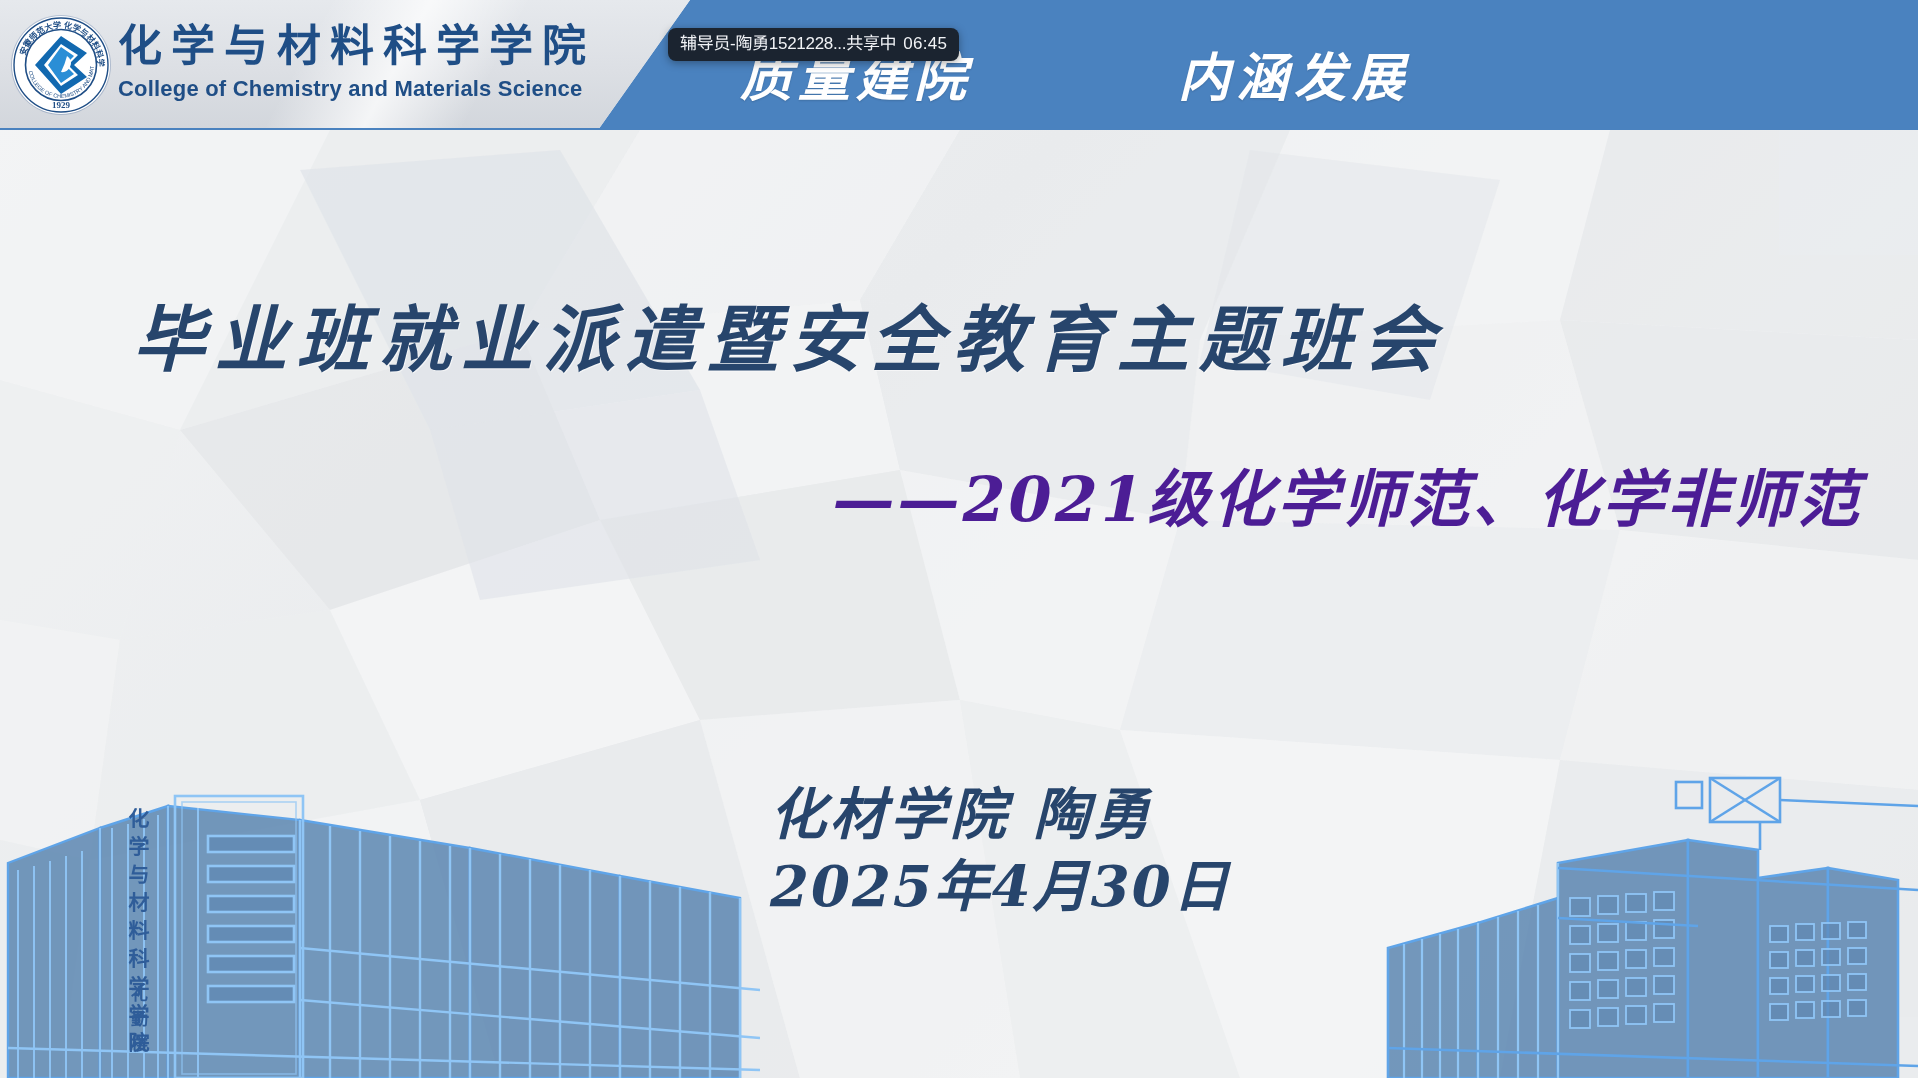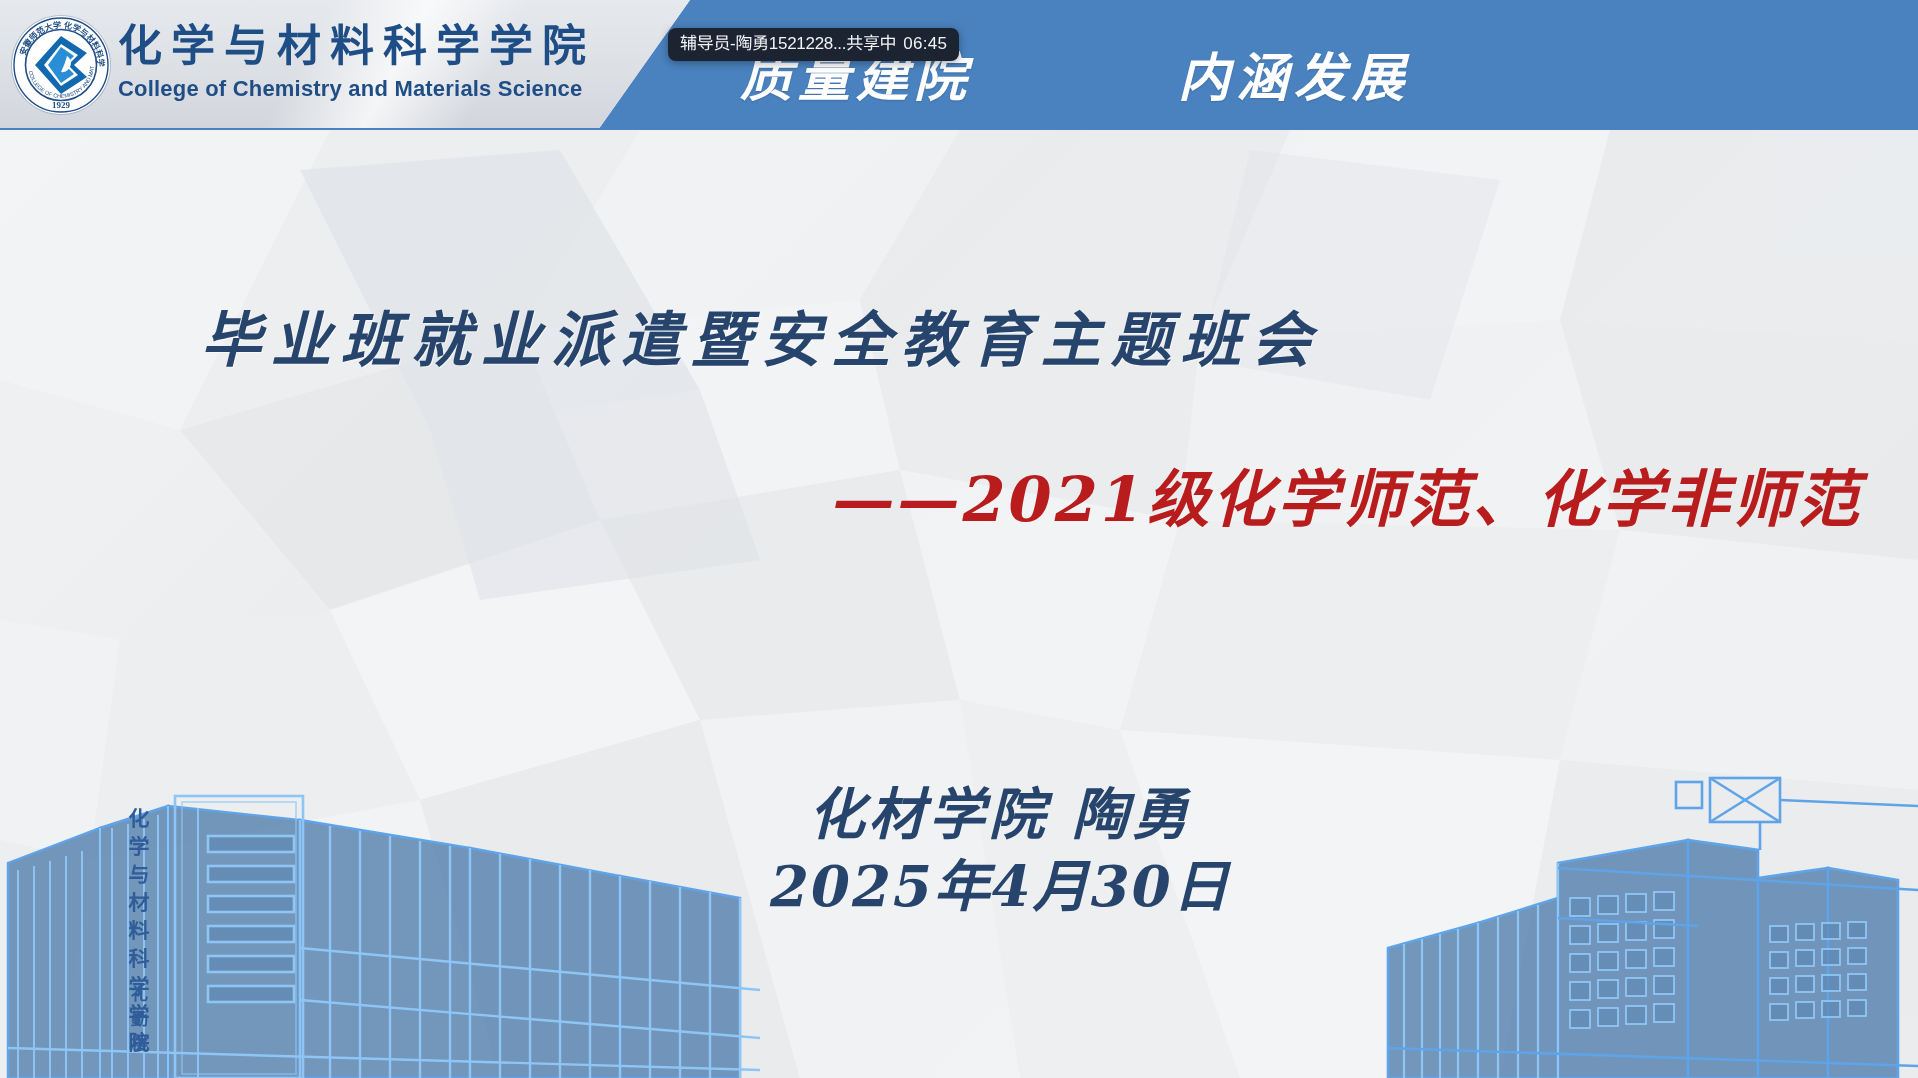--- a/index.html
+++ b/index.html
@@ -134,52 +134,52 @@
   .share-timer { letter-spacing: .3px; }
 
   
   .title-main {
     position: absolute;
     left: 0; top: 288px;
     width: 1522px;
     text-align: center;
     font-family: "DejaVu Serif", "Liberation Serif", serif;
     font-weight: bold;
-    font-size: 60px;
+    font-size: 72px;
     line-height: 104px;
     letter-spacing: 10px;
     color: #27456c;
     font-style: italic;
     text-shadow: 1px 1px 0 rgba(255,255,255,.55);
     white-space: nowrap;
+    padding-left: 28px;
   }
   .title-sub {
     position: absolute;
     left: 0; top: 462px;
     width: 1862px;
     text-align: right;
     font-family: "DejaVu Serif", "Liberation Serif", serif;
     font-weight: bold;
     font-size: 62px;
     line-height: 76px;
     letter-spacing: 3px;
-    color: #b91c1c;
+    color: #4c1d95;
     font-style: italic;
     white-space: nowrap;
   }
 
   
   .presenter {
     position: absolute;
     left: 770px; top: 778px;
     font-family: "DejaVu Serif", "Liberation Serif", serif;
     font-weight: bold;
     font-style: italic;
     color: #27456c;
-    text-align: center;
   }
   .presenter-line1 {
     font-size: 56px;
     line-height: 72px;
     letter-spacing: 4px;
     white-space: nowrap;
   }
   .presenter-line2 {
     font-size: 56px;
     line-height: 72px;

